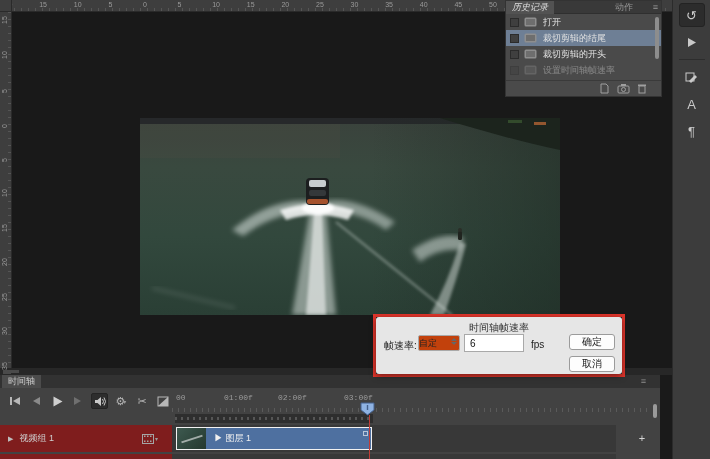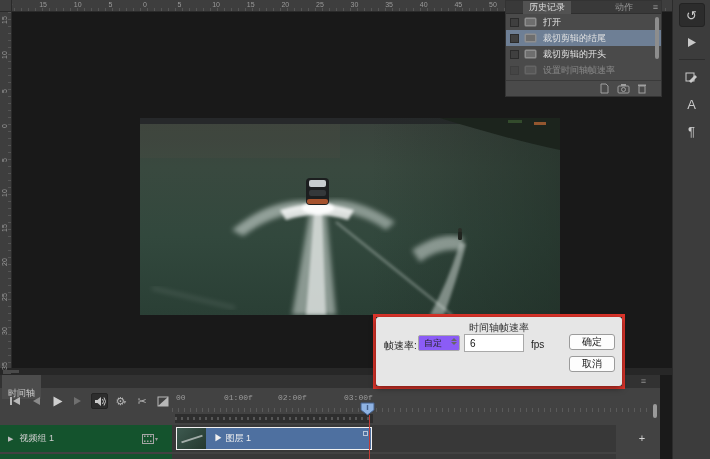--- a/index.html
+++ b/index.html
@@ -27,21 +27,21 @@
   .document svg { display:block; }
 
   .status-strip { position:absolute; left:0; top:368px; width:672px; height:7px; background:#272727; }
   .status-strip i { position:absolute; top:2px; height:3px; background:#4a4a4a; }
 
   
   .history-panel { position:absolute; left:505px; top:0; width:157px; height:97px; background:#4a4a4a;
     z-index:5; border:1px solid #333; }
   .hp-header { position:relative; height:13px; background:#393939; border-bottom:1px solid #2f2f2f; }
   .hp-tab { position:absolute; top:0; height:13px; line-height:13px; font-size:9px; padding:0 6px; }
-  .hp-tab.active { left:17px; background:#525252; color:#ddd; }
+  .hp-tab.active { left:0; background:#525252; color:#ddd;font-style:italic; }
   .hp-tab.idle { left:75px; color:#969696;margin-left:28px; }
   .hp-menu { position:absolute; right:3px; top:0; color:#9a9a9a; font-size:9px; line-height:13px; }
   .hp-items { position:relative; }
   .h-item { position:relative; height:16px; display:flex; align-items:center; }
   .h-item.selected { background:#6e7f95; }
   .h-item.disabled { opacity:.38; }
   .h-check { width:9px; height:9px; margin-left:4px; background:#3f3f3f; border:1px solid #2b2b2b; }
   .h-ico { margin-left:5px; }
   .h-label { margin-left:6px; font-size:9px; color:#e2e2e2; white-space:nowrap; }
   .hp-footer { position:absolute; left:0; bottom:0; width:100%; height:16px; border-top:1px solid #3a3a3a;
@@ -53,41 +53,41 @@
     border-left:1px solid #2b2b2b; z-index:4; }
   .dock-btn { position:relative; width:26px; height:24px; margin:3px auto 0; border-radius:3px;
     display:flex; align-items:center; justify-content:center; color:#c9c9c9; font-size:13px; }
   .dock-btn.active { background:#2c2c2c; border:1px solid #232323; }
   .dock-sep { width:26px; height:1px; background:#2d2d2d; margin:5px auto; }
 
   
   .timeline { position:absolute; left:0; top:375px; width:660px; height:84px; background:#424242; z-index:2; }
   .tl-tabrow { position:relative; height:13px; background:#323232; }
   .tl-tab { position:absolute; left:2px; top:0; height:13px; line-height:13px; background:#4c4c4c;
-    color:#cccccc; font-size:9px; padding:12px 6px; }
+    color:#cccccc; font-size:9px; padding:0 6px; }
   .tl-menu { position:absolute; right:14px; top:0; color:#8f8f8f; font-size:9px; line-height:13px; }
   .tl-body { position:relative; height:71px; }
   .tl-controls { position:absolute; left:0; top:2px; width:172px; height:22px; display:flex;
     align-items:center; gap:4px; padding-left:6px; }
   .tl-btn { width:18px; height:16px; display:flex; align-items:center; justify-content:center; }
   .tl-btn.boxed { background:#2d2d2d; border:1px solid #242424; border-radius:2px; }
   .tl-gear { color:#b5b5b5; font-size:11px; }
   .tl-scissors { color:#b5b5b5; font-size:11px; }
   .tiny-caret { color:#9a9a9a; font-size:6px; margin-left:-2px; }
 
   .tl-ruler { position:absolute; left:172px; top:2px; width:478px; height:22px;
     background-image:repeating-linear-gradient(to right,#5a5a5a 0 1px,transparent 1px 6px);
     background-size:100% 4px; background-position:0 18px; background-repeat:no-repeat; }
   .tl-ruler span { position:absolute; top:3px; font-size:8px; color:#9b9b9b;font-family:Liberation Mono, monospace; }
   .tl-framestrip { position:absolute; left:175px; top:26px; width:198px; height:9px; background:#2e2e2e;
     background-image:repeating-linear-gradient(to right,#565656 0 2px,transparent 2px 6px);
     background-size:100% 3px; background-position:0 3px; background-repeat:no-repeat; }
 
   .tl-row { position:absolute; left:0; width:655px; }
-  .tl-row-head { position:absolute; left:0; top:0; width:172px; height:100%; background:#14532d;
+  .tl-row-head { position:absolute; left:0; top:0; width:172px; height:100%; background:#7f1d1d;
     display:flex; align-items:center; }
   .tl-row-track { position:absolute; left:172px; top:0; width:444px; height:100%; background:#383838; }
   .row-video { top:37px; height:27px; }
   .row-audio { top:66px; height:20px; }
   .tl-disclosure { color:#bdbdbd; font-size:7px; margin-left:8px; }
   .tl-rowlabel { color:#cfcfcf; font-size:9px; margin-left:6px; }
   .row-head-icons { position:absolute; right:14px; display:flex; align-items:center; gap:3px; color:#a5a5a5; }
   .note-glyph { font-size:10px; color:#a5a5a5; }
 
   .clip { position:absolute; left:4px; top:2px; width:196px; height:23px; background:#4e70a0;
@@ -100,29 +100,29 @@
   .clip-badge { position:absolute; right:3px; top:3px; width:5px; height:5px; border:1px solid rgba(255,255,255,.6); }
 
   .add-btn { position:absolute; left:636px; width:12px; height:12px; color:#d5d5d5; font-size:11px;
     line-height:12px; text-align:center; }
   .tl-scrollnub { position:absolute; left:653px; top:16px; width:4px; height:14px; background:#9a9a9a; border-radius:2px; }
 
   .playhead { position:absolute; left:360px; top:14px; z-index:6; }
   .playhead-line { position:absolute; left:369px; top:27px; width:1px; height:57px; background:#c23b35; z-index:6; }
 
   
-  .dialog-wrap { position:absolute; left:373px; top:314px; width:252px; height:75px;
+  .dialog-wrap { position:absolute; left:373px; top:314px; width:252px; height:63px;
     border:3px solid #e0352b; z-index:8; }
   .dialog { width:100%; height:100%; background:#e6e6e6; border-radius:3px; position:relative;
     box-shadow:0 2px 6px rgba(0,0,0,.5); }
   .dlg-title { position:absolute; top:4px; width:100%; text-align:center; font-size:10px; color:#333; }
   .dlg-label { position:absolute; left:8px; top:22px; font-size:10px; color:#222; }
-  .dlg-select { position:absolute; left:42px; top:18px; width:42px; height:16px; background:#8b5cf6;
+  .dlg-select { position:absolute; left:42px; top:18px; width:42px; height:16px; background:#c2410c;
     border:1px solid #a9a9a9; border-radius:2px; font-size:9px; color:#222; display:flex;
-    align-items:center; padding-left:5px; }
+    align-items:center; }
   .dlg-stepper { position:absolute; right:2px; top:2px; display:flex; flex-direction:column; gap:1px; }
   .dlg-stepper i { width:0; height:0; border-left:3px solid transparent; border-right:3px solid transparent; }
   .dlg-stepper i.up { border-bottom:3px solid #666; }
   .dlg-stepper i.dn { border-top:3px solid #666; }
   .dlg-input { position:absolute; left:88px; top:17px; width:60px; height:18px; background:#fff;
     border:1px solid #a9a9a9; font-size:10px; color:#111; padding-left:5px;
     font-family:"Liberation Sans",sans-serif; }
   .dlg-fps { position:absolute; left:155px; top:22px; font-size:10px; color:#222; }
   .dlg-btn { position:absolute; left:193px; width:46px; height:16px; background:#fdfdfd;
     border:1px solid #9b9b9b; border-radius:3px; font-size:10px; color:#222; text-align:center;

